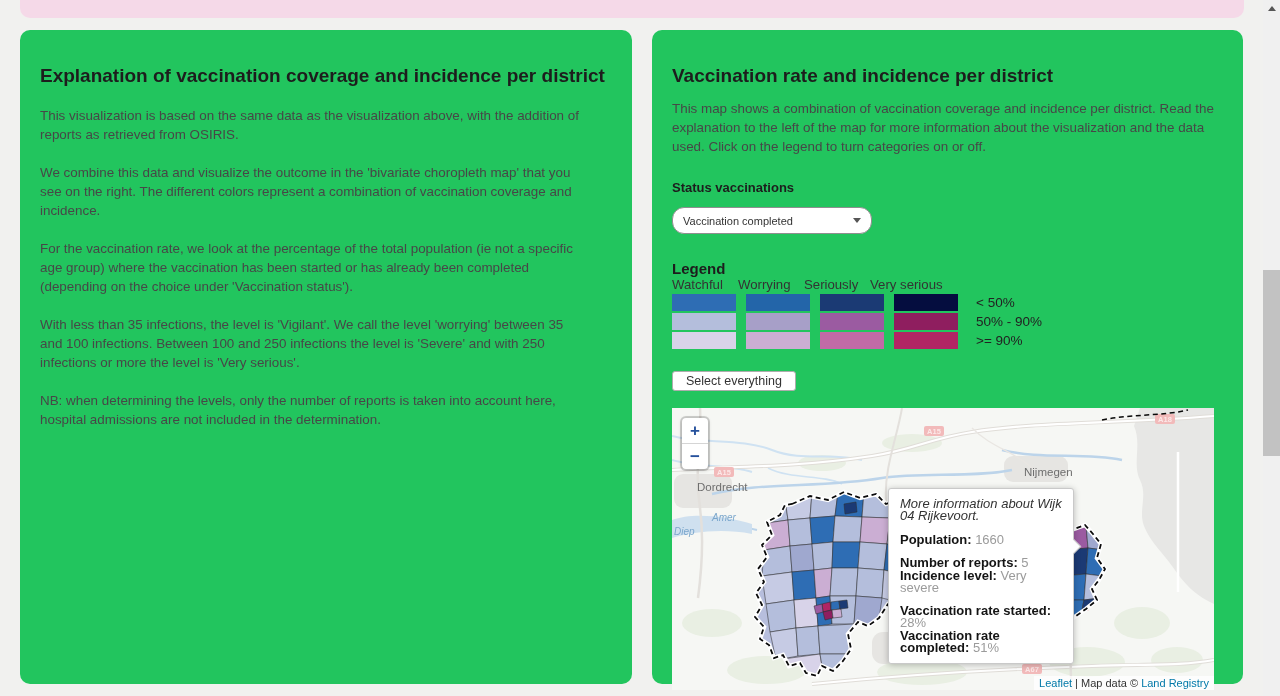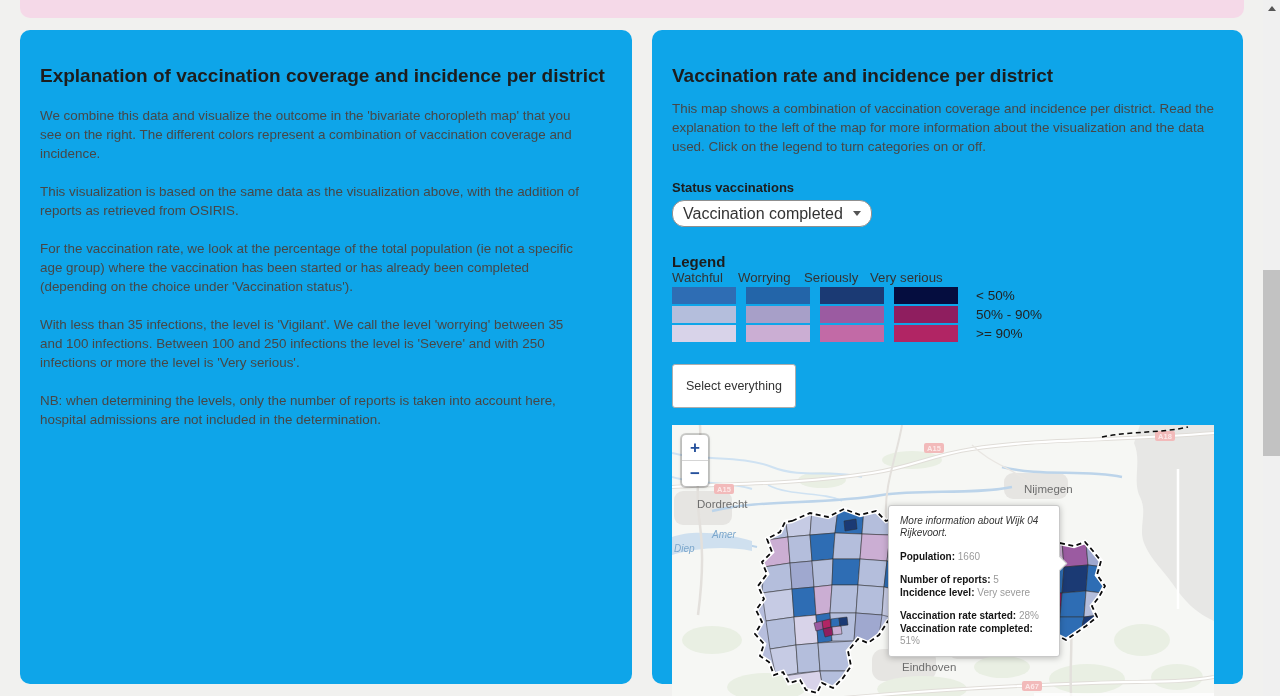--- a/index.html
+++ b/index.html
@@ -3,50 +3,50 @@
 <meta charset="utf-8">
 <style>
   html,body{margin:0;padding:0}
   body{
     width:1280px;height:696px;position:relative;overflow:hidden;
     background:#f1f1ef;font-family:"Liberation Sans",sans-serif;
     -webkit-font-smoothing:antialiased;
   }
   .banner{position:absolute;left:20px;top:0;width:1224px;height:18px;
     background:#f5d9e8;border-radius:0 0 10px 10px}
-  .card{position:absolute;top:30px;background:#0ea5e9;border-radius:10px;box-sizing:border-box;padding:20px}
+  .card{position:absolute;top:30px;background:#22c55e;border-radius:10px;box-sizing:border-box;padding:20px}
   .card.left{left:20px;width:612px;height:654px}
   .card.right{left:652px;width:591px;height:654px}
   h2{font-size:19px;line-height:23px;margin:14px 0 0;color:#1d1d1d;font-weight:700}
   .card.left p{font-size:13.4px;color:#474747;line-height:19px;margin:19px 0 0;max-width:548px}
   .card.right .desc{font-size:13.4px;color:#474747;line-height:19px;margin:12px 0 0;max-width:548px}
   .field-label{font-weight:700;font-size:13px;color:#1d1d1d;margin-top:24px}
-  .select{margin-top:5px;width:200px;height:27px;border:1px solid #8f8f8f;border-radius:12px;
+  .select{margin-top:12px;width:200px;height:27px;border:1px solid #8f8f8f;border-radius:12px;
     display:flex;align-items:center;justify-content:space-between;padding:0 10px;
-    font-size:16px;color:#333;background:#fff;cursor:pointer;box-sizing:border-box}
+    font-size:11px;color:#333;background:#fff;cursor:pointer;box-sizing:border-box}
   .caret{width:0;height:0;border-left:4px solid transparent;border-right:4px solid transparent;border-top:5px solid #555}
   .legend-title{font-size:15px;font-weight:700;margin:26px 0 0;color:#1d1d1d}
   .legend-head{display:flex;gap:2px;}
   .legend-col{width:64px;font-size:13.2px;color:#333;white-space:nowrap}
   .legend-row{display:flex;gap:10px;margin-top:2px;align-items:center}
   .legend-swatch{width:64px;height:17px;display:block;cursor:pointer}
   .legend-row-label{font-size:13.5px;color:#222;margin-left:8px;white-space:nowrap}
   .btn-row{display:flex;gap:8px;margin-top:22px}
   .btn-row button{background:#fff;border:1px solid #adadad;border-radius:3px;font-size:12.5px;
-    color:#333;padding:14px 13px;font-family:inherit;cursor:pointer}
+    color:#333;padding:2px 13px;font-family:inherit;cursor:pointer}
   .map{position:relative;margin-top:17px;width:542px;height:282px;background:#f6f7f4;overflow:hidden}
   .map svg{position:absolute;left:0;top:0}
   .map-zoom{position:absolute;left:10px;top:10px;width:26px;border-radius:4px;background:#fff;
     box-shadow:0 0 0 2px rgba(0,0,0,.16), 0 1px 4px rgba(0,0,0,.2);z-index:3}
   .map-zoom a{display:block;width:26px;height:25px;line-height:25px;text-align:center;
     font-size:17px;font-weight:700;color:#26519c;text-decoration:none;cursor:pointer}
   .map-zoom a.zin{border-bottom:1px solid #d5d5d5}
-  .tooltip{position:absolute;left:216px;top:80px;width:172px;background:#fff;border:1px solid #c9c9c9;
+  .tooltip{position:absolute;left:216px;top:80px;width:186px;background:#fff;border:1px solid #c9c9c9;
     border-radius:3px;box-shadow:0 1px 6px rgba(0,0,0,.25);padding:9px 11px;box-sizing:border-box;
-    font-size:10px;color:#222;z-index:5}
+    font-size:13px;color:#222;z-index:5}
   .tt-title{font-style:italic;margin-bottom:12px;color:#333;line-height:12px}
   .tt-row{margin-top:1px;line-height:12px}
   .tt-gap{margin-top:11px}
   .tt-label{font-weight:700;color:#141414}
   .tt-val{color:#9b9b9b}
   .tt-arrow{position:absolute;right:-6px;top:52px;width:10px;height:10px;background:#fff;
     border-top:1px solid #c9c9c9;border-right:1px solid #c9c9c9;transform:rotate(45deg)}
   .attribution{position:absolute;right:0;bottom:0;background:rgba(255,255,255,.78);font-size:11px;
     color:#333;padding:1px 5px;z-index:4;white-space:nowrap}
   .attribution a{color:#0078a8;text-decoration:none;cursor:pointer}
@@ -60,22 +60,22 @@
   .badge text{fill:#fce8e8;font-size:7.5px;font-weight:700;text-anchor:middle}
   .cell{stroke:#2f2f2f;stroke-width:.55}
 </style>
 </head>
 <body>
 
 <div class="banner"></div>
 
 <section class="card left">
   <h2>Explanation of vaccination coverage and incidence per district</h2>
+  <p>This visualization is based on the same data as the visualization above, with the addition of reports as retrieved from OSIRIS.</p>
   <p>We combine this data and visualize the outcome in the 'bivariate choropleth map' that you see on the right. The different colors represent a combination of vaccination coverage and incidence.</p>
-  <p>This visualization is based on the same data as the visualization above, with the addition of reports as retrieved from OSIRIS.</p>
   <p>For the vaccination rate, we look at the percentage of the total population (ie not a specific age group) where the vaccination has been started or has already been completed (depending on the choice under 'Vaccination status').</p>
   <p>With less than 35 infections, the level is 'Vigilant'. We call the level 'worrying' between 35 and 100 infections. Between 100 and 250 infections the level is 'Severe' and with 250 infections or more the level is 'Very serious'.</p>
   <p>NB: when determining the levels, only the number of reports is taken into account here, hospital admissions are not included in the determination.</p>
 </section>
 
 <section class="card right">
   <h2>Vaccination rate and incidence per district</h2>
   <p class="desc">This map shows a combination of vaccination coverage and incidence per district. Read the explanation to the left of the map for more information about the visualization and the data used. Click on the legend to turn categories on or off.</p>
 
   <div class="field-label">Status vaccinations</div>

